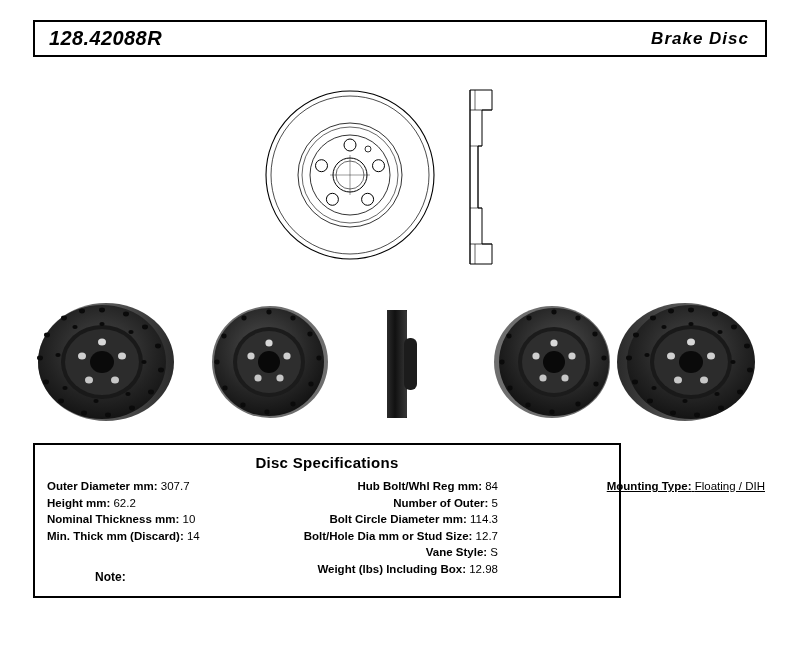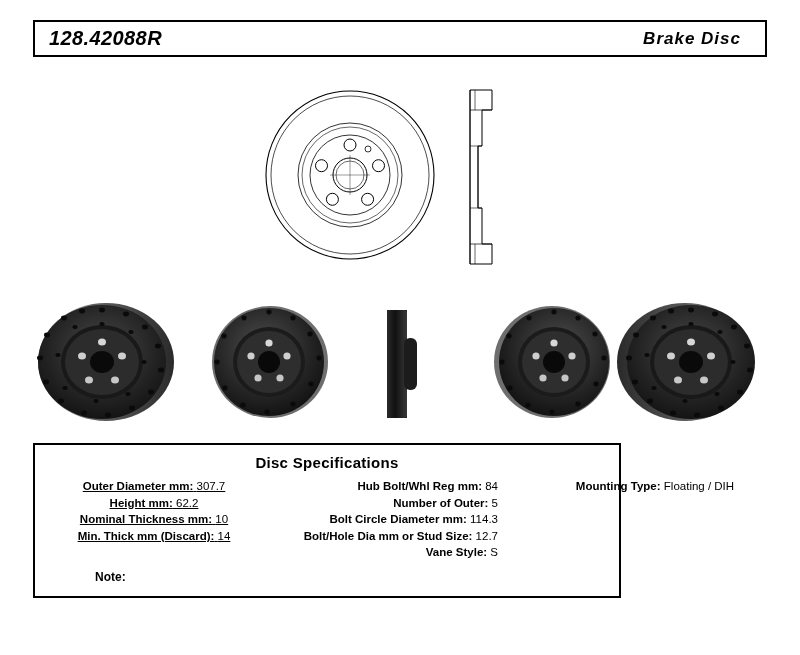--- a/index.html
+++ b/index.html
@@ -38,21 +38,21 @@
     font-size: 20px;
     font-weight: bold;
     letter-spacing: 0.4px;
     padding-left: 14px;
     white-space: nowrap;
   }
   .doc-type {
     font-size: 17px;
     font-weight: bold;
     letter-spacing: 1px;
-    padding-right: 24px;
+    padding-right: 16px;
     white-space: nowrap;
   }
 
   
   .drawings {
     position: absolute;
     left: 0;
     top: 60px;
     width: 800px;
     height: 380px;
@@ -102,23 +102,23 @@
   }
   .specs-body {
     position: relative;
     margin-top: 7px;
     height: 95px;
   }
   .col {
     position: absolute;
     top: 0;
   }
-  .col-left  { left: 4px;  width: 230px; text-align: center; text-decoration: underline; }
+  .col-left  { left: 12px;  width: 230px; text-align: left; }
   .col-mid   { left: 248px; width: 215px; text-align: right; }
-  .col-right { left: 510px; width: 220px; text-align: center; }
+  .col-right { left: 510px; width: 220px; text-align: right; text-decoration: underline; }
 
   .spec-row {
     font-size: 11.5px;
     line-height: 16.5px;
     white-space: nowrap;
   }
   .spec-label { font-weight: bold; }
   .spec-value { font-weight: normal; }
 
   .note {
@@ -420,20 +420,24 @@
           <span class="spec-value">114.3</span>
         </div>
         <div class="spec-row">
           <span class="spec-label">Bolt/Hole Dia mm or Stud Size:</span>
           <span class="spec-value">12.7</span>
         </div>
         <div class="spec-row">
           <span class="spec-label">Vane Style:</span>
           <span class="spec-value">S</span>
         </div>
+        <div class="spec-row">
+          <span class="spec-label">Weight (lbs) Including Box:</span>
+          <span class="spec-value">12.98</span>
+        </div>
       </div>
 
       <div class="col col-right">
         <div class="spec-row">
           <span class="spec-label">Mounting Type:</span>
           <span class="spec-value">Floating / DIH</span>
         </div>
       </div>
 
     </div>

